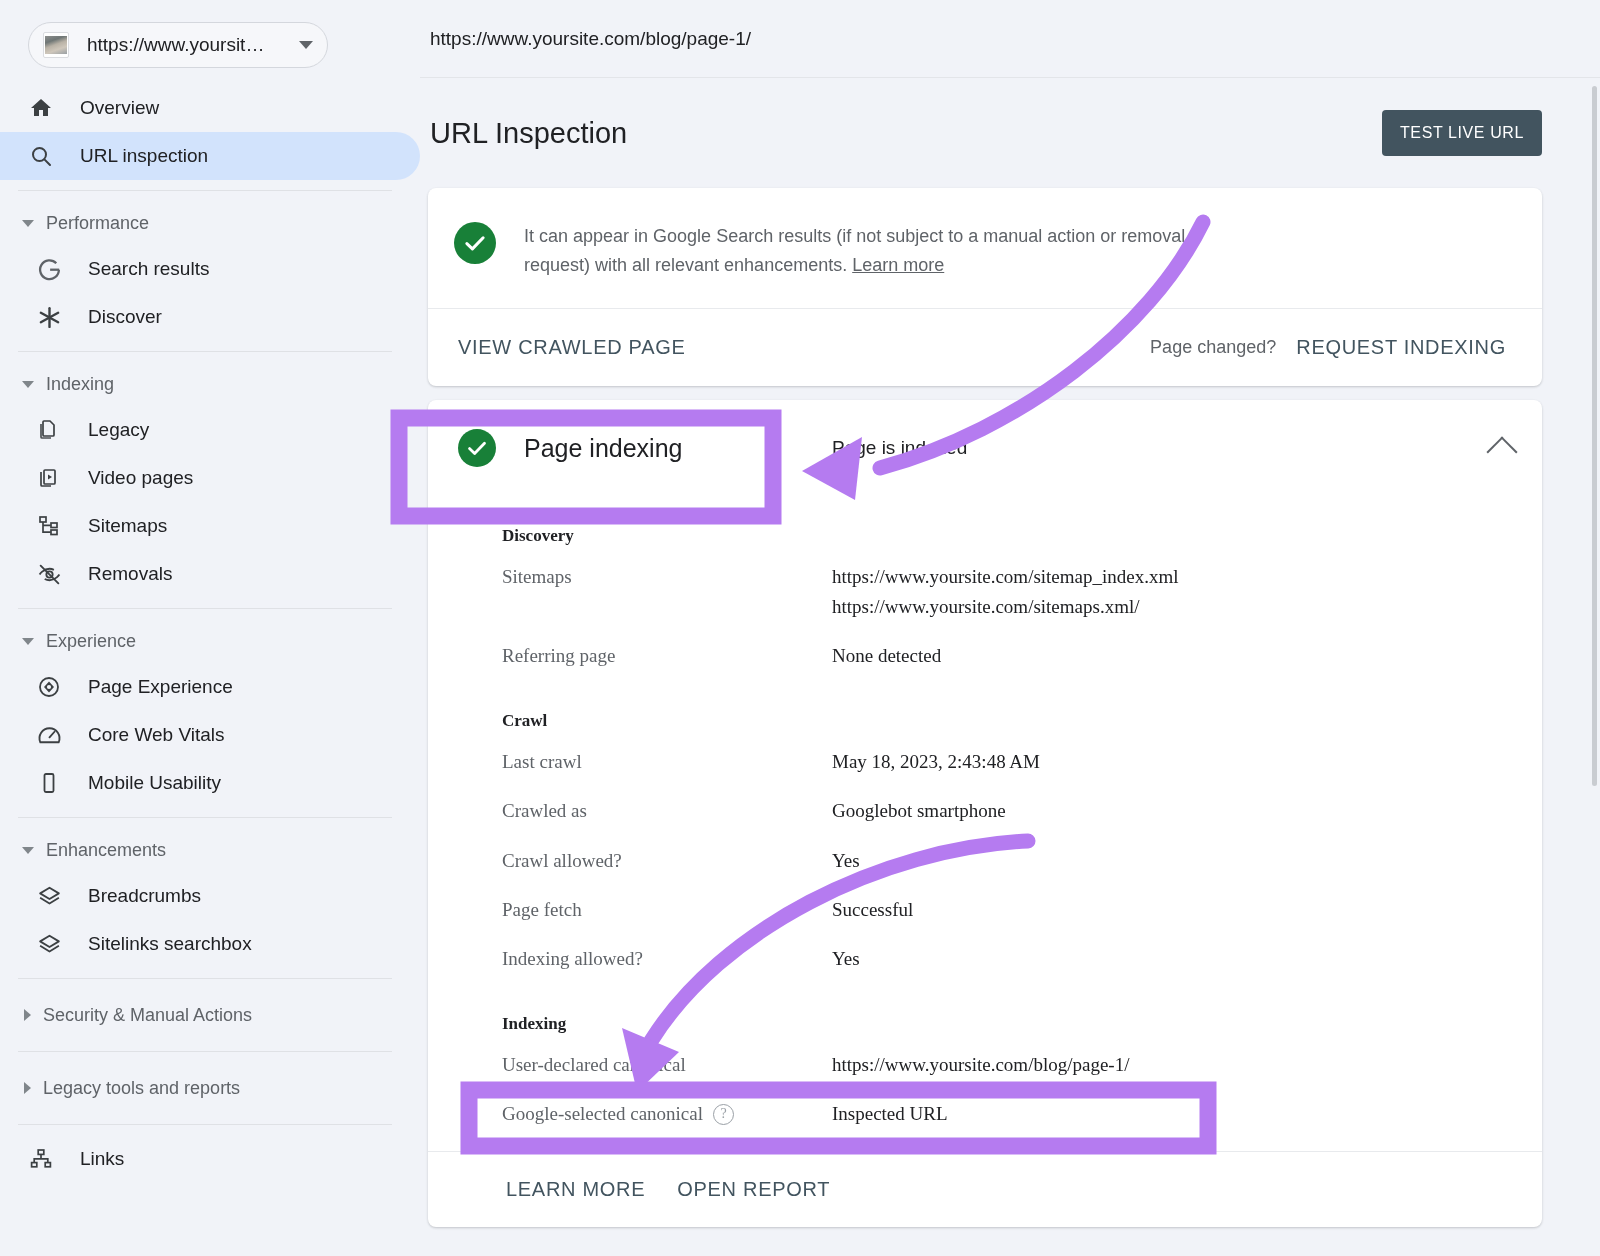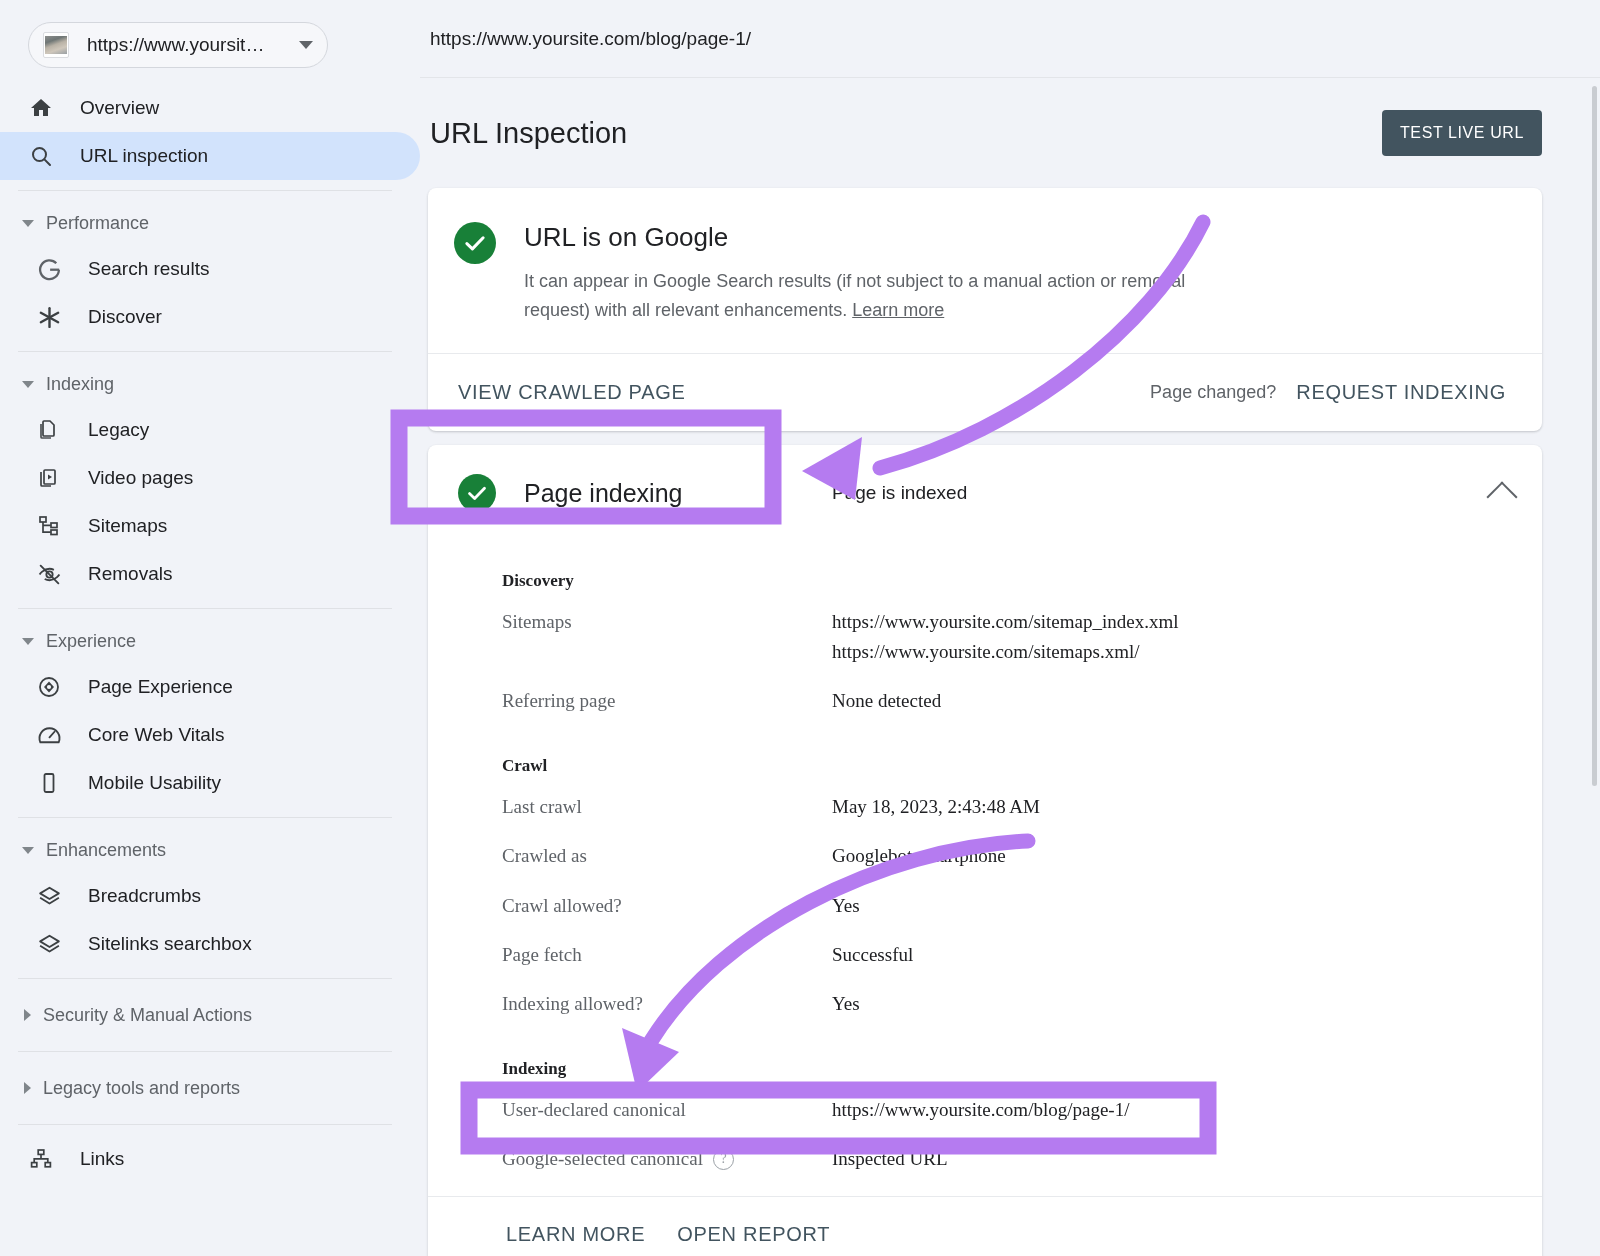--- a/index.html
+++ b/index.html
@@ -484,21 +484,20 @@
     </div>
 
     <section class="card">
       <div class="card-top">
         <span class="check-circle">
           <svg viewBox="0 0 24 24" fill="none" stroke="#ffffff" stroke-width="2.8" stroke-linecap="round" stroke-linejoin="round">
             <polyline points="4.5,12.6 9.6,17.4 19.5,7.2"></polyline>
           </svg>
         </span>
         <div>
-          <div class="status-title">URL is on Google</div>
           <div class="status-desc">
             <span>It can appear in Google Search results (if not subject to a manual action or removal</span><br>
             <span>request) with all relevant enhancements. </span><a href="#">Learn more</a>
           </div>
         </div>
       </div>
       <div class="card-actions">
         <span class="link-action">VIEW CRAWLED PAGE</span>
         <span class="spacer"></span>
         <span class="page-changed">Page changed?</span>

